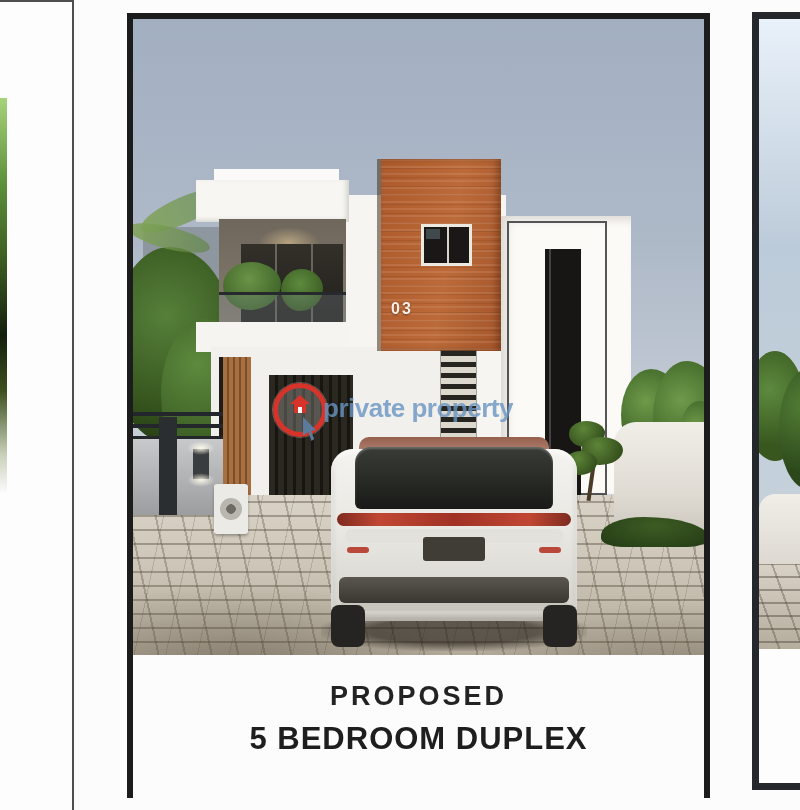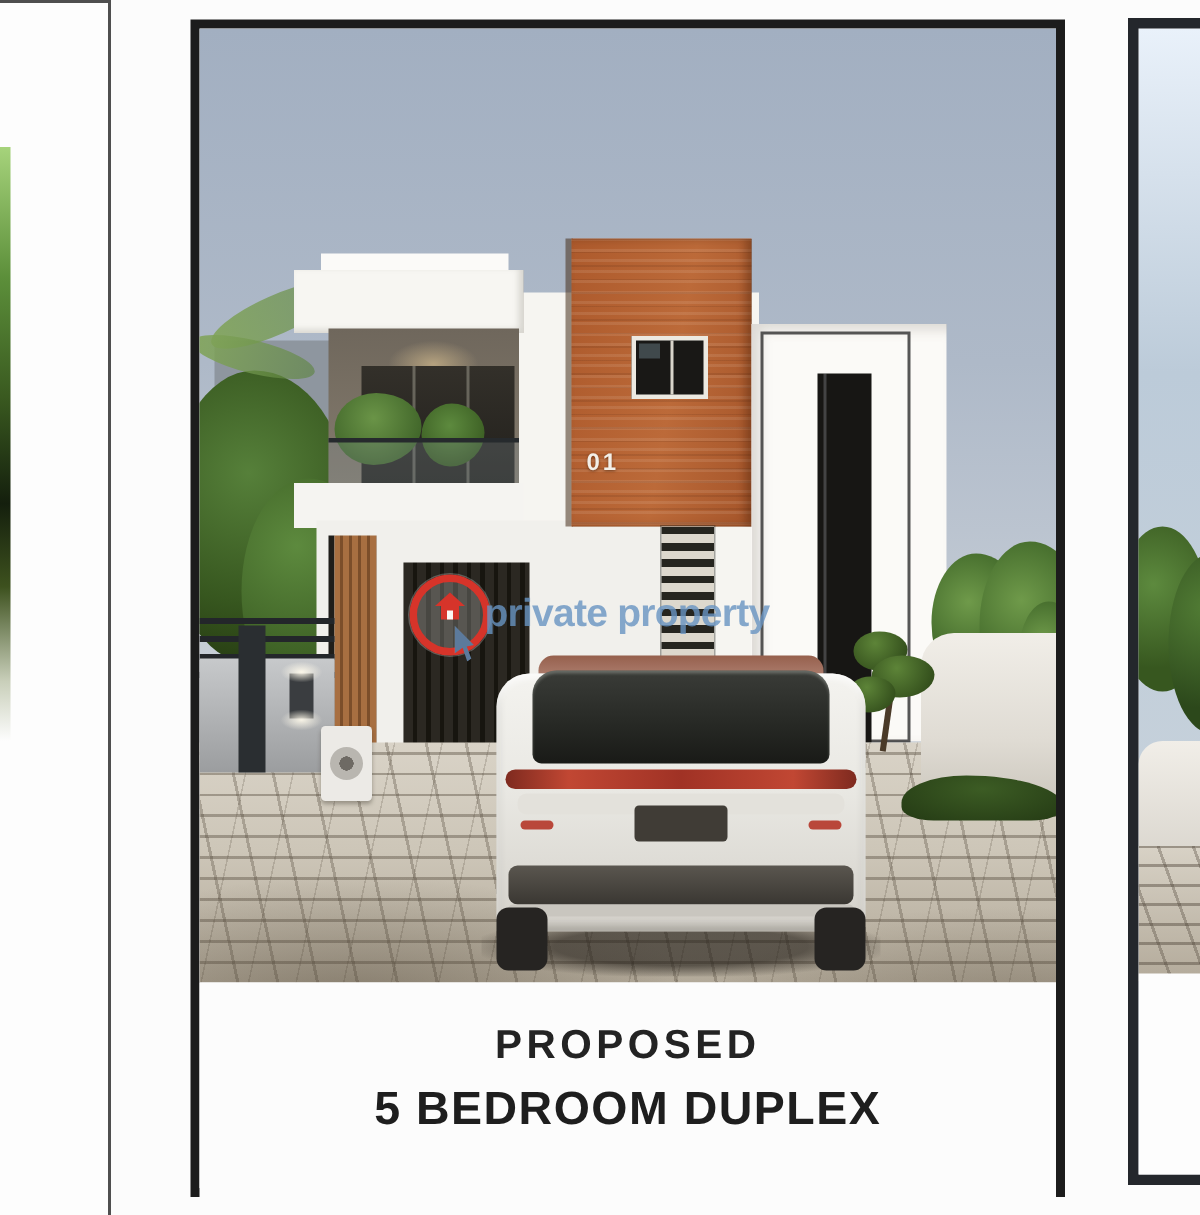--- a/index.html
+++ b/index.html
@@ -204,21 +204,21 @@
     <div class="abs door"></div>
     <div class="abs slat-gap"></div>
     <div class="abs wood-slats"></div>
 
     <div class="abs brick-shadow"></div>
     <div class="abs brick"></div>
     <div class="abs brick-window">
         <b></b>
         <i></i>
       </div>
-    <div class="abs unit-no">01</div>
+    <div class="abs unit-no">03</div>
     <div class="abs ladder"></div>
 
     <div class="abs right-block"></div>
     <div class="abs right-trim"></div>
     <div class="abs tall-window">
         <i></i>
       </div>
 
     <div class="abs blob tree" style="left:488px;top:350px;width:62px;height:92px;"></div>
     <div class="abs blob tree" style="left:520px;top:342px;width:70px;height:112px;"></div>

